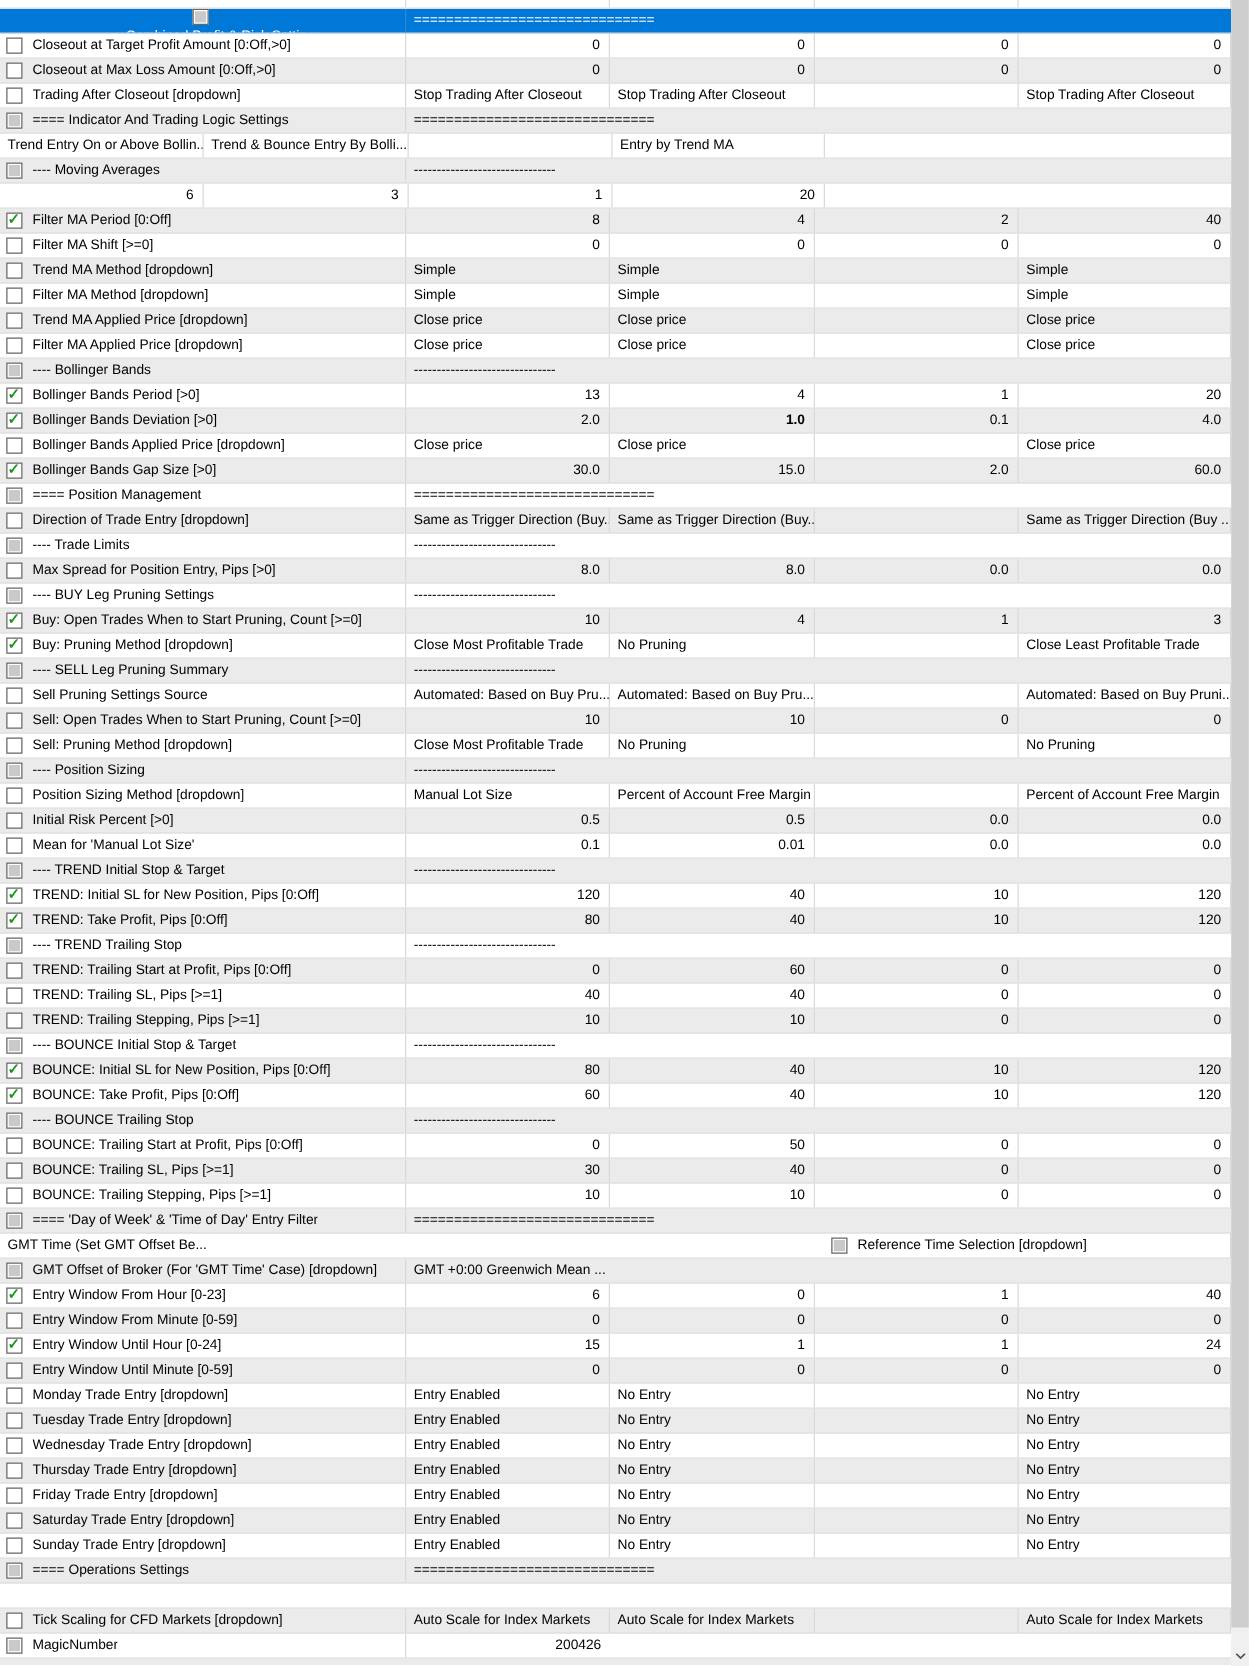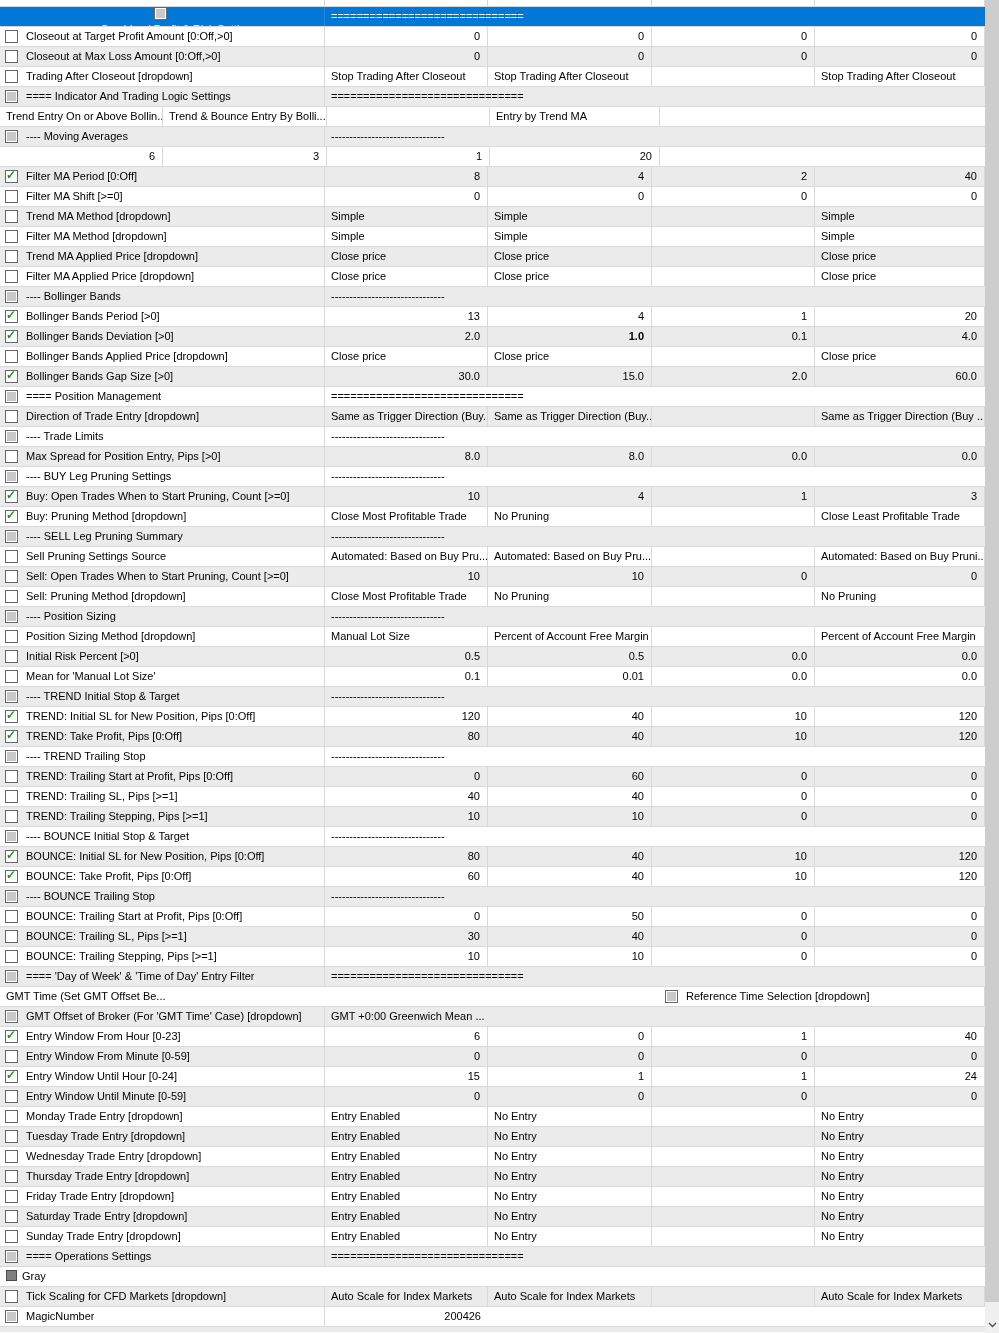--- a/index.html
+++ b/index.html
@@ -623,23 +623,20 @@
           <div class="c txt" style="width: 170px;">No Entry</div>
         </div>
         <div class="row gray">
           <div class="c c0">
             <span class="checkbox disabled"></span>
             <span class="label">==== Operations Settings</span>
           </div>
           <div class="c cspan rule">==============================</div>
         </div>
         <div class="row">
-          <div class="c cspan p0">
-            <div class="vtext"><span class="swatch" style="background: rgb(128, 128, 128);"></span><span>Gray</span></div>
-          </div>
         </div>
         <div class="row gray">
           <div class="c c0">
             <span class="checkbox unchecked"></span>
             <span class="label">Tick Scaling for CFD Markets [dropdown]</span>
           </div>
           <div class="c txt" style="width: 163px;">Auto Scale for Index Markets</div>
           <div class="c txt" style="width: 164px;">Auto Scale for Index Markets</div>
           <div class="c txt" style="width: 163px;"></div>
           <div class="c txt" style="width: 170px;">Auto Scale for Index Markets</div>

